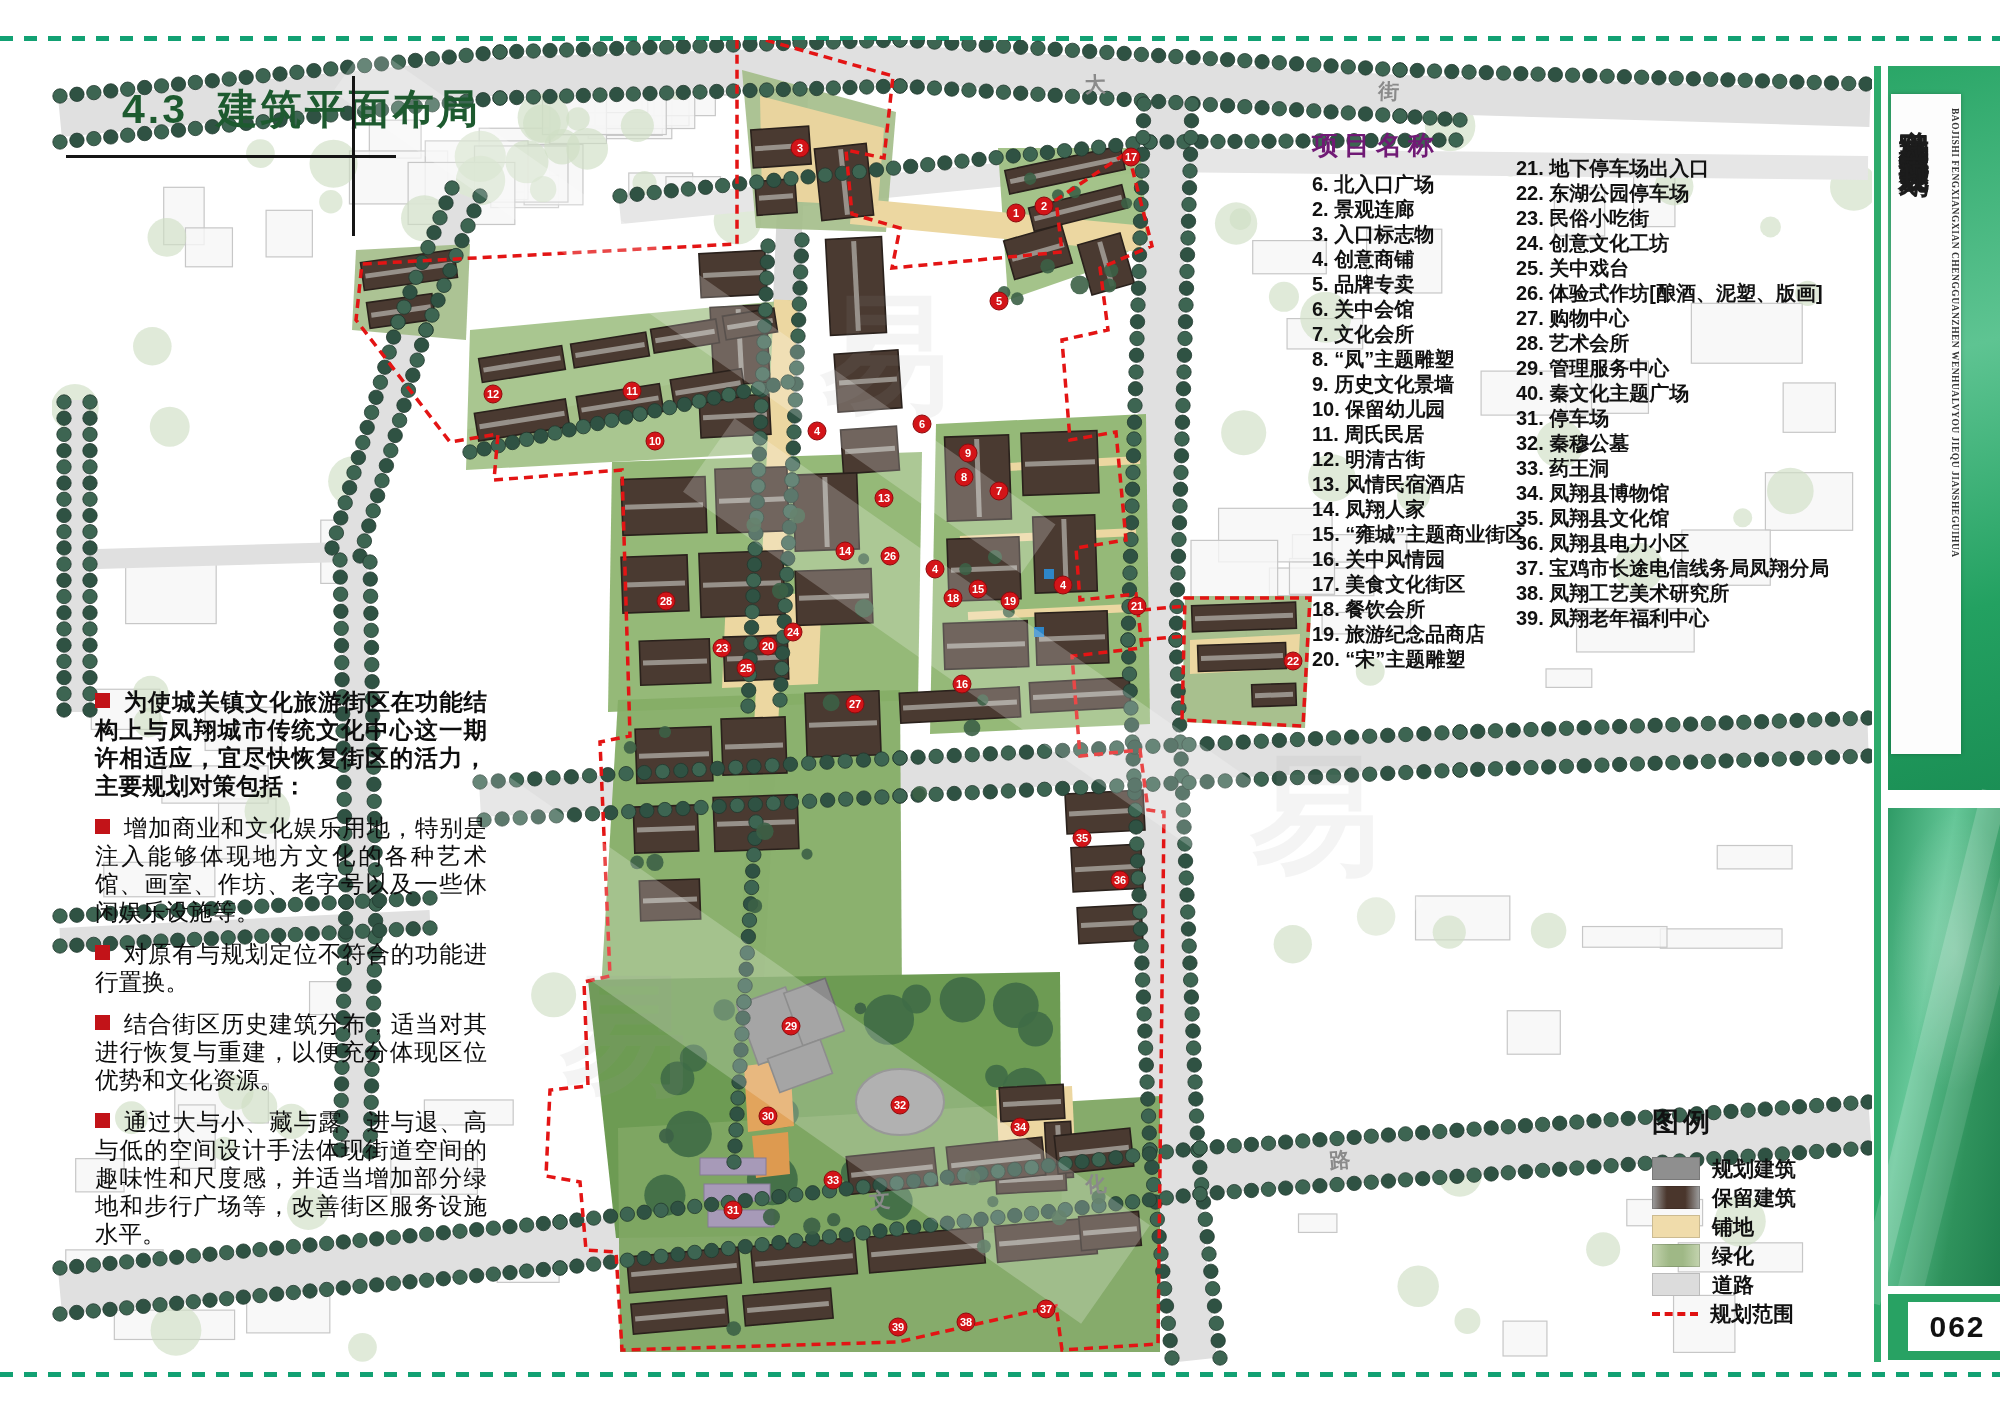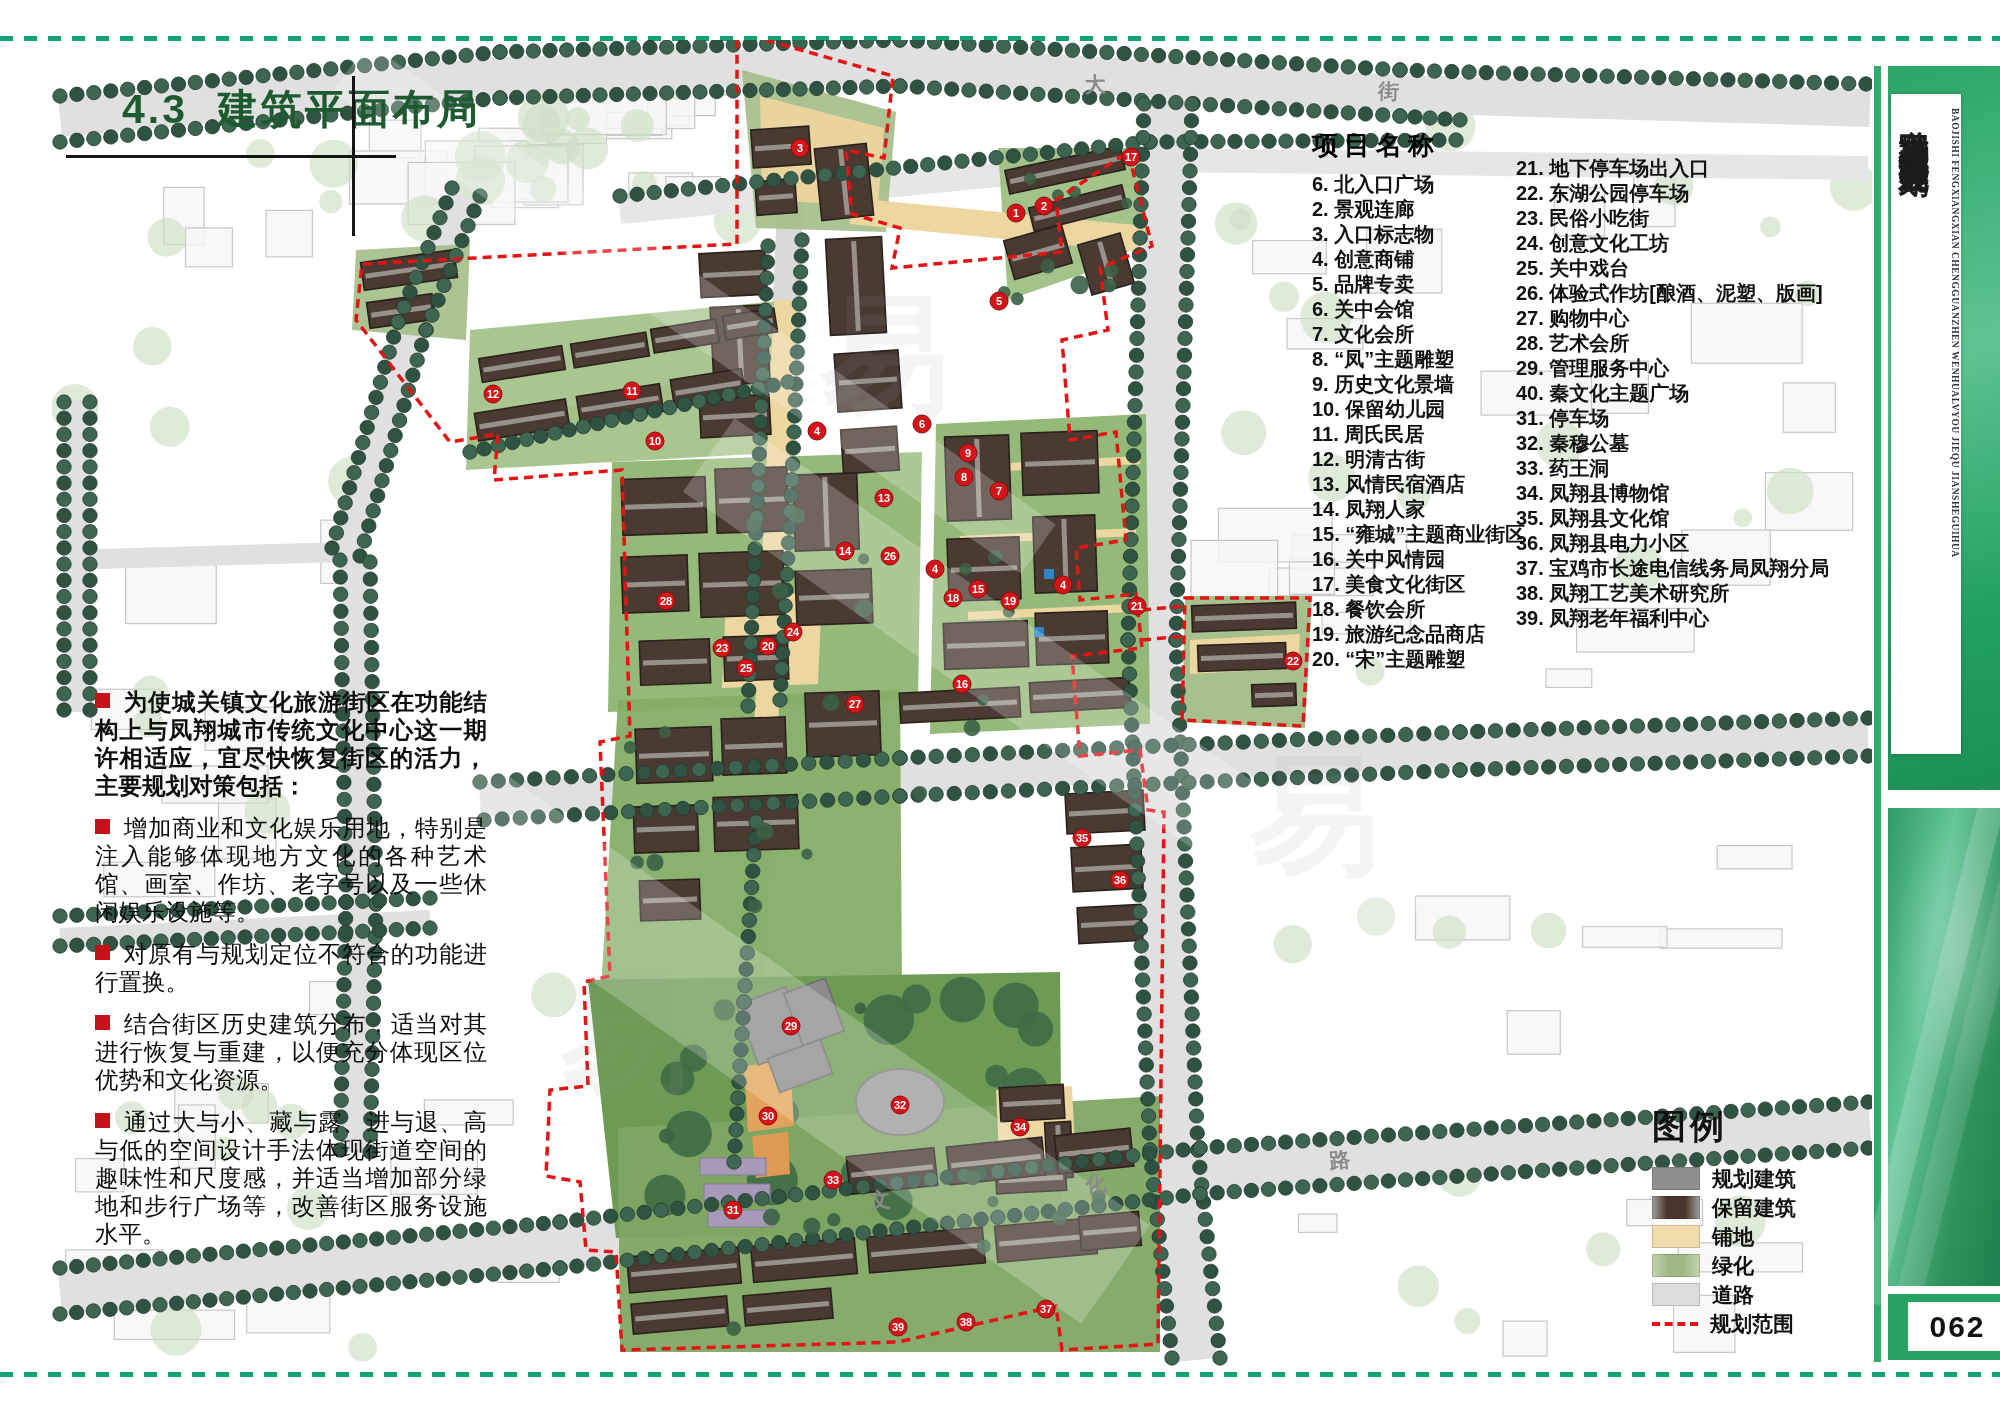--- a/index.html
+++ b/index.html
@@ -12,29 +12,29 @@
              letter-spacing:3px;white-space:nowrap;}
   .rule-h{position:absolute;left:66px;top:155px;width:330px;height:3px;background:#151515;}
   .rule-v{position:absolute;left:352px;top:76px;width:3px;height:160px;background:#151515;}
   
   .left-col{position:absolute;left:95px;top:688px;width:392px;color:#0d0d0d;}
   .left-col p{margin:0 0 14px 0;font-size:23.5px;line-height:28px;text-align:justify;}
   .left-col p.b{font-weight:bold;}
   .bullet{display:inline-block;width:15px;height:15px;background:#c21318;margin-right:13px;
           transform:translateY(-2px);}
   
-  .plist-h{position:absolute;left:1312px;top:128px;font-size:26px;font-weight:bold;color:#000000;
+  .plist-h{position:absolute;left:1312px;top:128px;font-size:26px;font-weight:bold;color:#701a75;
            letter-spacing:6px;text-align:right;}
   .plist{position:absolute;color:#111;font-weight:bold;font-size:20px;line-height:25px;
          white-space:nowrap;}
   .plist.c1{left:1312px;top:172px;}
   .plist.c2{left:1516px;top:156px;}
   
   .legend{position:absolute;left:1652px;top:1104px;}
-  .legend .hd{font-size:34px;font-weight:bold;color:#111;letter-spacing:4px;margin-bottom:14px;}
+  .legend .hd{font-size:27px;font-weight:bold;color:#111;letter-spacing:4px;margin-bottom:14px;}
   .lrow{display:flex;align-items:center;height:29px;}
   .lsw{width:46px;height:21px;margin-right:12px;flex:0 0 auto;border:1px solid rgba(0,0,0,.15);}
   .lsw.line{height:0;border:none;border-top:4px dashed #e01212;}
   .llab{font-size:21px;font-weight:bold;color:#111;white-space:nowrap;}
   
   .side-strip{position:absolute;left:1874px;top:66px;width:7px;height:1296px;background:#2dab6b;}
   .side{position:absolute;left:1888px;width:112px;}
   .side.s1{top:66px;height:724px;background:linear-gradient(165deg,#2aa667 0%,#5ec492 40%,#23a161 75%,#1b8f55 100%);}
   .side.s2{top:808px;height:478px;background:
       radial-gradient(90px 200px at 60% 30%,rgba(255,255,255,.25),transparent 70%),

